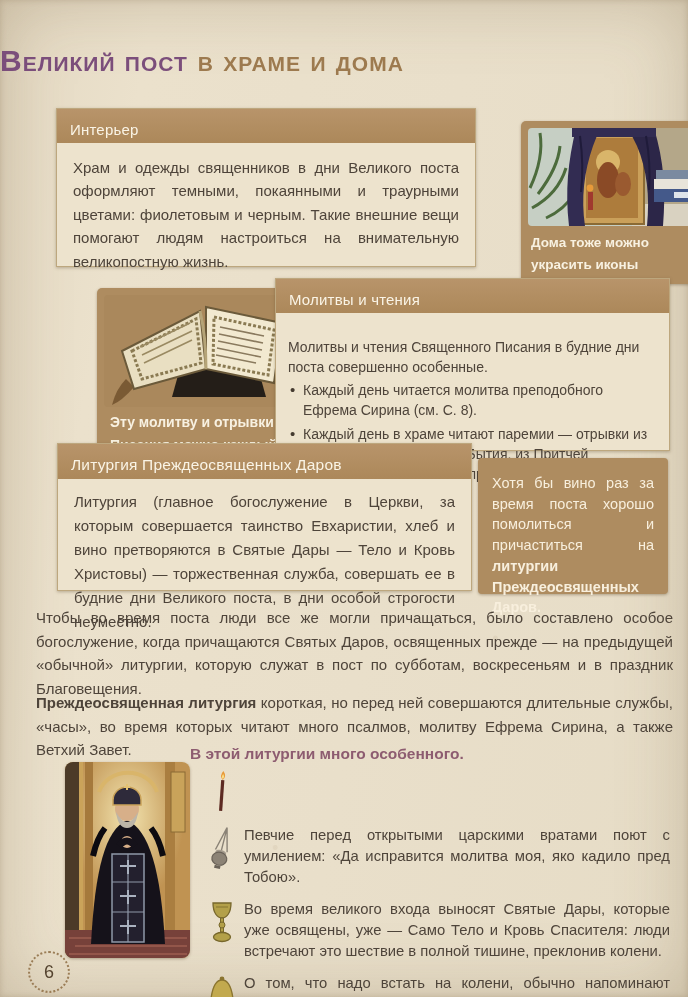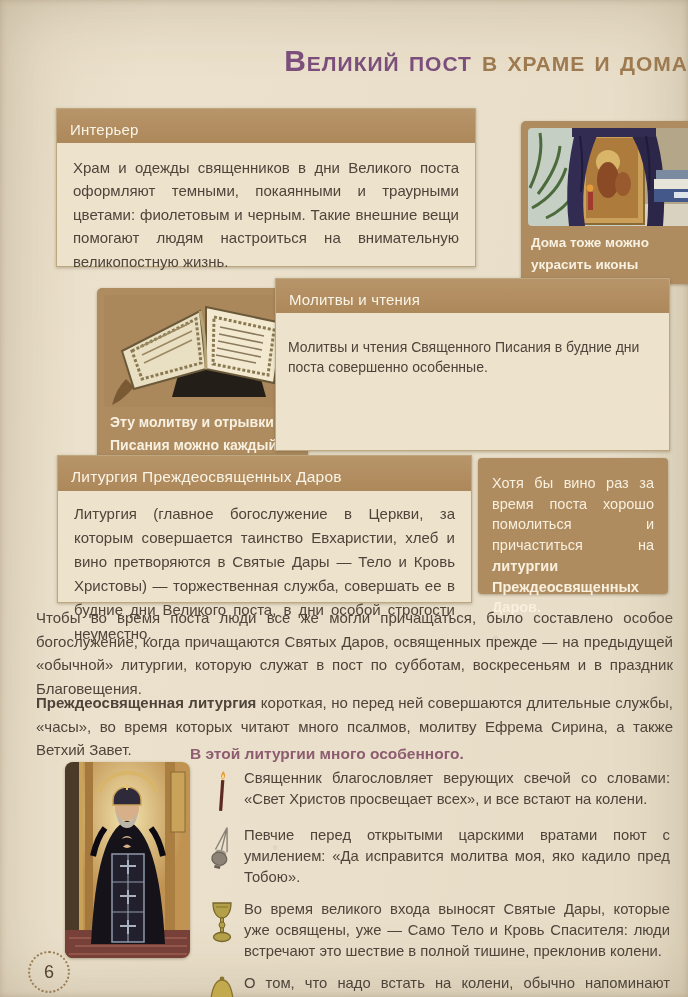--- a/index.html
+++ b/index.html
@@ -13,21 +13,21 @@
     background:
       radial-gradient(circle at 18% 22%, rgba(255,255,255,.25) 0 2px, transparent 3px),
       radial-gradient(circle at 72% 64%, rgba(160,135,100,.12) 0 2px, transparent 3px),
       radial-gradient(circle at 40% 85%, rgba(160,135,100,.10) 0 2px, transparent 3px),
       linear-gradient(100deg,#e4d9c3 0%,#ebe1cc 18%,#e9dfca 55%,#e6dcc6 100%);
     box-shadow:inset 0 0 70px rgba(115,92,58,.28), inset 0 0 6px rgba(115,92,58,.25);
     color:#4e443a;
   }
   
   .title{
-    position:absolute;top:44px;left:0;right:0;margin:0;text-align:right;
+    position:absolute;top:44px;left:0;right:0;margin:0;text-align:left;
     font-variant-caps:small-caps;font-weight:bold;font-size:30px;letter-spacing:1px;line-height:1.1;
   }
   .title .t1{color:#7b4e7b;}
   .title .t2{color:#9d7a4f;margin-left:10px;}
   
   .infobox{
     position:absolute;background:#ede3cd;
     border:1px solid #bda77e;box-shadow:0 1px 3px rgba(90,70,40,.35);
   }
   .infobox .bar{
@@ -36,21 +36,21 @@
   }
   .infobox .box-body{padding:13px 16px;font-size:15px;line-height:1.56;text-align:justify;}
   .infobox p{margin:0;}
   #interior-box{left:56px;top:108px;width:418px;height:157px;}
   #prayers-box{left:275px;top:278px;width:393px;height:171px;}
   #prayers-box .box-body{padding:24px 12px 8px 12px;font-size:14px;line-height:1.44;text-align:left;}
   #prayers-box .intro{margin-bottom:3px;}
   .dotlist{list-style:none;margin:0;padding:0;}
   .dotlist li{position:relative;padding-left:15px;margin-top:3px;}
   .dotlist li::before{content:"•";position:absolute;left:2px;top:-1px;color:#453b30;font-size:15px;}
-  #liturgy-box{left:57px;top:455px;width:413px;height:146px;}
+  #liturgy-box{left:57px;top:443px;width:413px;height:146px;}
   #liturgy-box .bar{font-size:15.5px;}
   #liturgy-box .box-body{line-height:1.6;padding:11px 16px;}
   
   .browncard{
     position:absolute;background:#ae8c60;border-radius:5px;
     box-shadow:0 1px 3px rgba(90,70,40,.4);padding:7px;box-sizing:border-box;
   }
   .browncard svg{display:block;border-radius:4px;}
   .browncard figcaption{
     color:#f8f1e1;font-size:13.5px;line-height:1.62;margin:6px 3px 0;font-weight:600;
@@ -141,20 +141,24 @@
       <path d="M36,52 l50,-24 M38,60 l50,-24 M40,68 l48,-23" stroke="#9a8a62" stroke-width="1.6"></path>
       <path d="M96,16 q6,26 6,58" stroke="#b5a478" stroke-width="3" fill="none"></path>
     </svg>
     <figcaption>Эту молитву и отрывки из Писания можно каждый день читать дома.</figcaption>
   </figure>
 
   <section class="infobox" id="prayers-box">
     <div class="bar">Молитвы и чтения</div>
     <div class="box-body">
       <p class="intro">Молитвы и чтения Священного Писания в будние дни поста совершенно особенные.</p>
+      <ul class="dotlist">
+        <li>Каждый день читается молитва преподобного Ефрема Сирина (см. С. 8).</li>
+        <li>Каждый день в храме читают паремии — отрывки из Ветхого Завета, из книги Бытия, из Притчей Соломоновых и из Книги пророка Исаии.</li>
+      </ul>
     </div>
   </section>
 
   <section class="infobox" id="liturgy-box">
     <div class="bar">Литургия Преждеосвященных Даров</div>
     <div class="box-body">
       <p>Литургия (главное богослужение в Церкви, за которым совершается таинство Евхаристии, хлеб и вино претворяются в Святые Дары — Тело и Кровь Христовы) — торжественная служба, совершать ее в будние дни Великого поста, в дни особой строгости неуместно.</p>
     </div>
   </section>
 
@@ -204,21 +208,20 @@
     <li>
       <span class="sicon">
         <svg width="26" height="46" viewBox="0 0 26 46">
           <g transform="rotate(4 13 23)">
             <path d="M13,3 q4,5 0,9 q-4,-4 0,-9 z" fill="#e89a3a"></path>
             <path d="M13,6 q2,3 0,5 q-2,-2 0,-5 z" fill="#fce28a"></path>
             <rect x="11.4" y="12" width="3.2" height="31" fill="#5d2a22"></rect>
           </g>
         </svg>
       </span>
-      <span class="stext">Священник благословляет верующих свечой со словами: «Свет Христов просвещает всех», и все встают на колени.</span>
     </li>
     <li>
       <span class="sicon">
         <svg width="26" height="46" viewBox="0 0 26 46">
           <g transform="rotate(14 13 23)">
             <path d="M13,2 L7,26 M13,2 L13,26 M13,2 L19,26" stroke="#8a8276" stroke-width="1.4" fill="none"></path>
             <ellipse cx="13" cy="28" rx="5.5" ry="3" fill="#a59c8e"></ellipse>
             <ellipse cx="13" cy="34" rx="7.5" ry="6.5" fill="#8c8376" stroke="#6a6258" stroke-width="1.2"></ellipse>
             <rect x="10" y="41" width="6" height="3" fill="#6a6258"></rect>
           </g>

